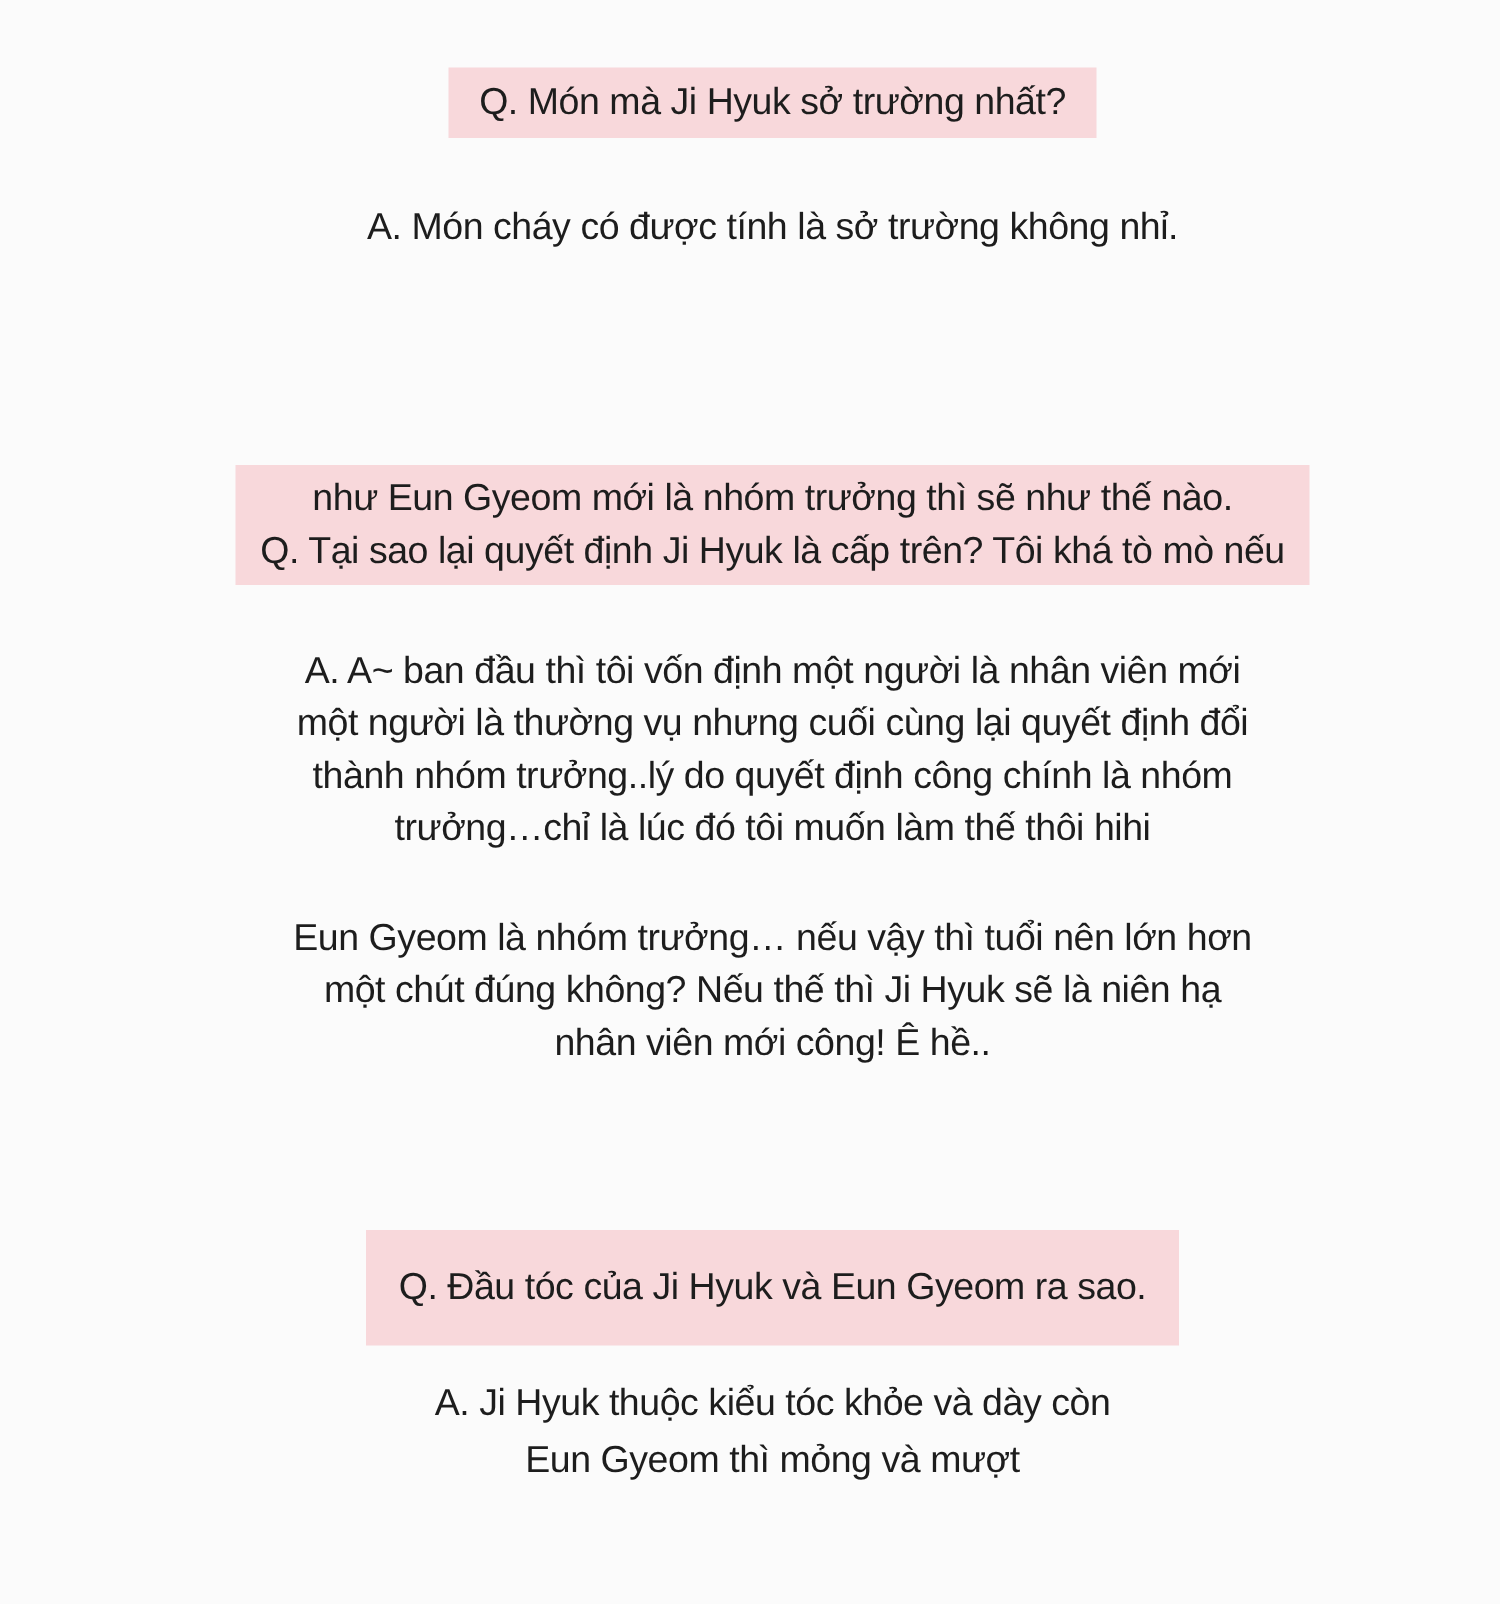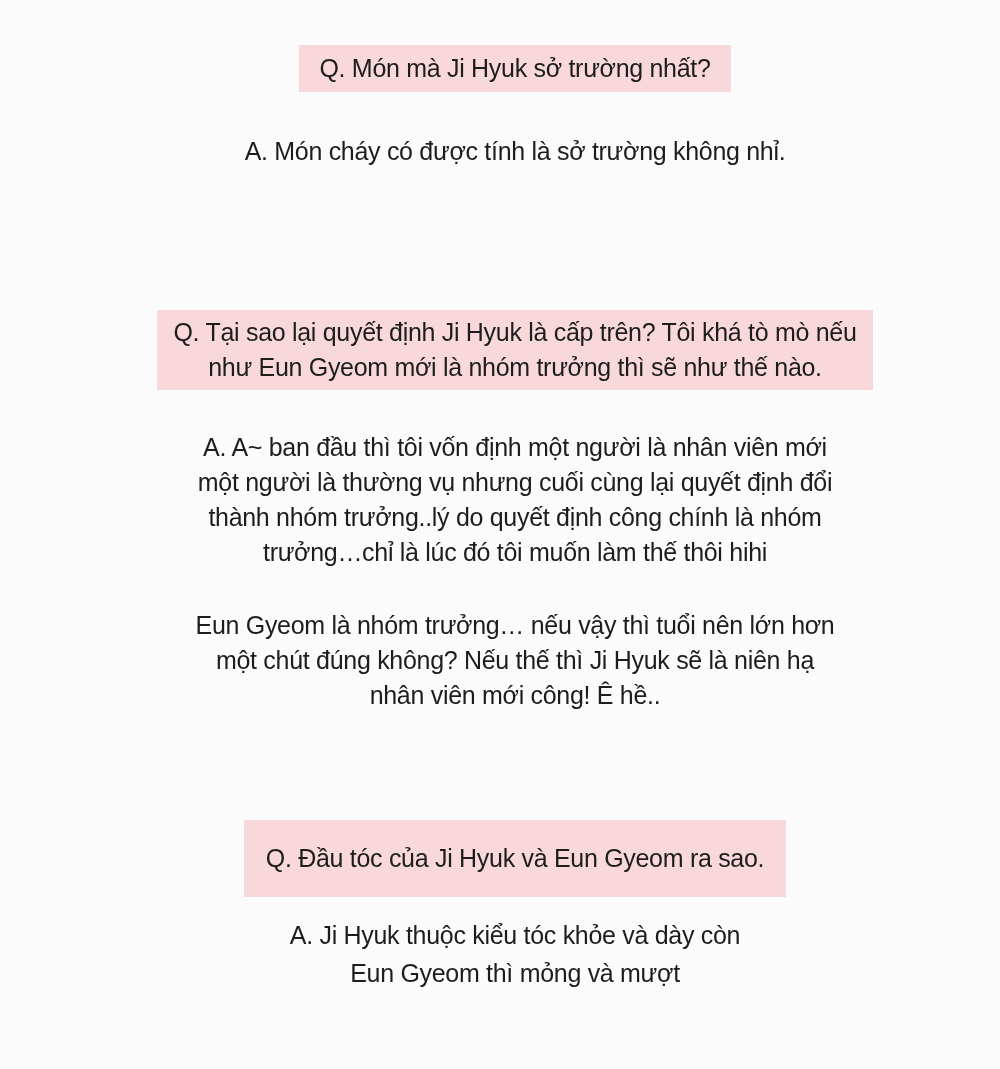--- a/index.html
+++ b/index.html
@@ -52,22 +52,22 @@
       <span class="line">Q. Món mà Ji Hyuk sở trường nhất?</span>
     </span>
   </section>
 
   <section class="block a1">
     <span class="line">A. Món cháy có được tính là sở trường không nhỉ.</span>
   </section>
 
   <section class="block q2">
     <span class="highlight">
+      <span class="line">như Eun Gyeom mới là nhóm trưởng thì sẽ như thế nào.</span>
       <span class="line">Q. Tại sao lại quyết định Ji Hyuk là cấp trên? Tôi khá tò mò nếu</span>
-      <span class="line">như Eun Gyeom mới là nhóm trưởng thì sẽ như thế nào.</span>
     </span>
   </section>
 
   <section class="block a2">
     <span class="line">A. A~ ban đầu thì tôi vốn định một người là nhân viên mới</span>
     <span class="line">một người là thường vụ nhưng cuối cùng lại quyết định đổi</span>
     <span class="line">thành nhóm trưởng..lý do quyết định công chính là nhóm</span>
     <span class="line">trưởng…chỉ là lúc đó tôi muốn làm thế thôi hihi</span>
   </section>
 

